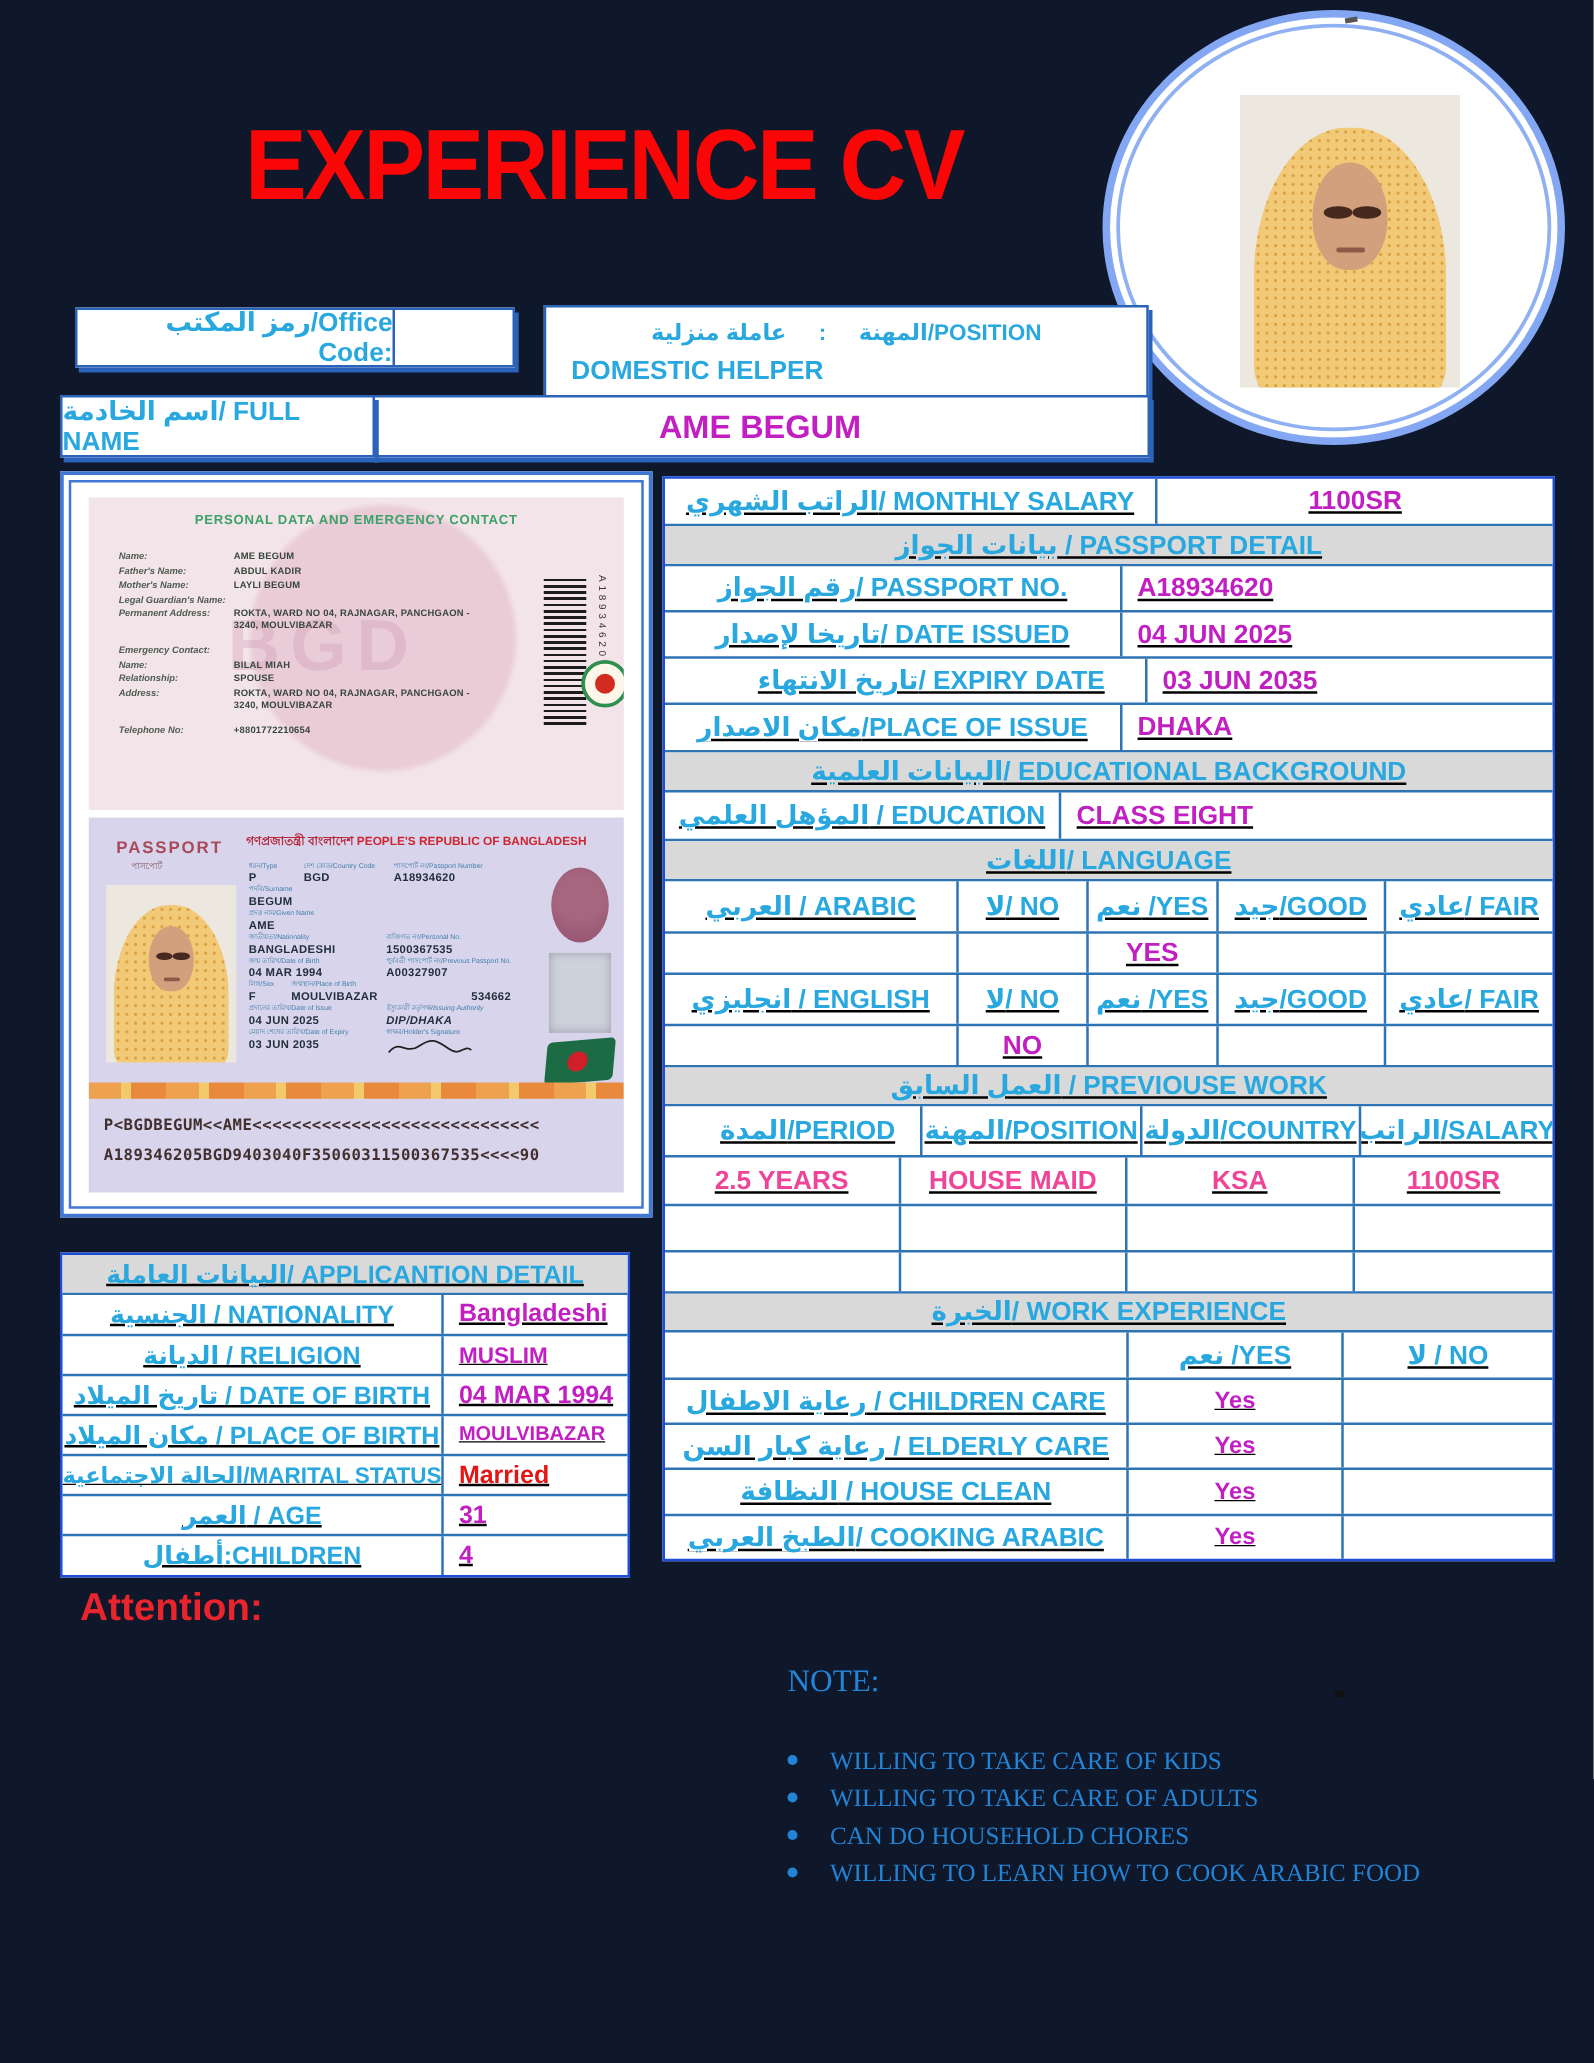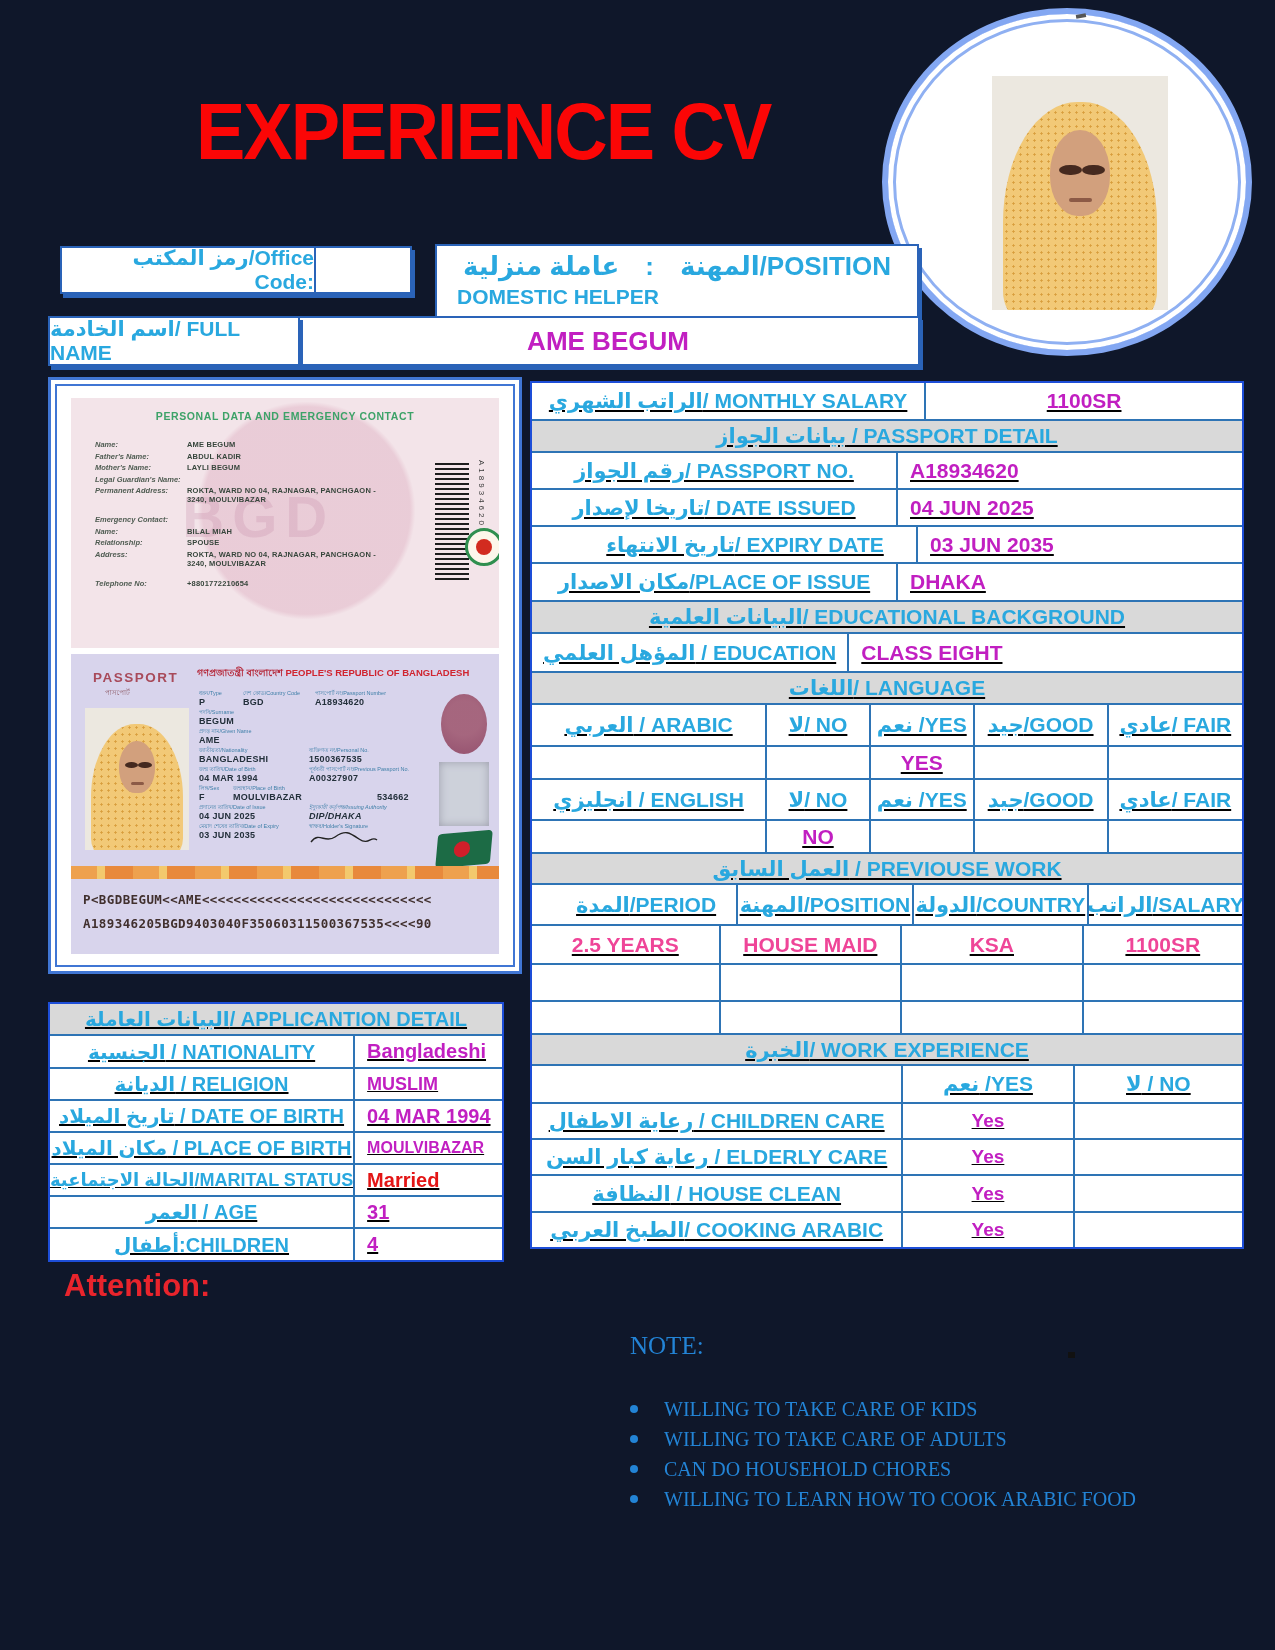--- a/index.html
+++ b/index.html
@@ -34,21 +34,21 @@
   .blue{color:#29a8df;font-weight:bold;}
   .mag{color:#c11fc1;font-weight:bold;}
   .pink{color:#ef4598;font-weight:bold;}
   .redv{color:#e31515;font-weight:bold;}
 
   .officebox{left:60px;top:246px;width:348px;height:44px;display:flex;text-align:right;}
   .officebox .olbl{flex:1;display:flex;align-items:center;padding-left:16px;font-size:21px;}
   .officebox .oinp{width:94px;border-left:2px solid #2a63b8;}
 
   .posbox{left:435px;top:244px;width:480px;height:70px;padding:4px 0;}
-  .posline1{display:flex;justify-content:center;align-items:center;gap:26px;font-size:26px;height:32px;}
+  .posline1{display:flex;justify-content:center;align-items:center;gap:26px;font-size:18px;height:32px;}
   .posline2{padding-left:20px;font-size:21px;height:30px;display:flex;align-items:center;}
 
   .fnlabel{left:48px;top:316px;width:248px;height:46px;display:flex;align-items:center;justify-content:center;font-size:21px;}
   .fnvalue{left:296px;top:316px;width:620px;height:46px;display:flex;align-items:center;justify-content:center;font-size:26px;}
 
   
   .ppanel{left:48px;top:377px;width:468px;height:591px;border:3px solid #4076d4;background:#fff;}
   .pinner{position:absolute;left:4px;top:4px;right:4px;bottom:4px;border:2px solid #4076d4;
           background:#fff;padding:12px 14px;}
   .scan-top{position:relative;width:100%;height:250px;background:#f3e4e9;

